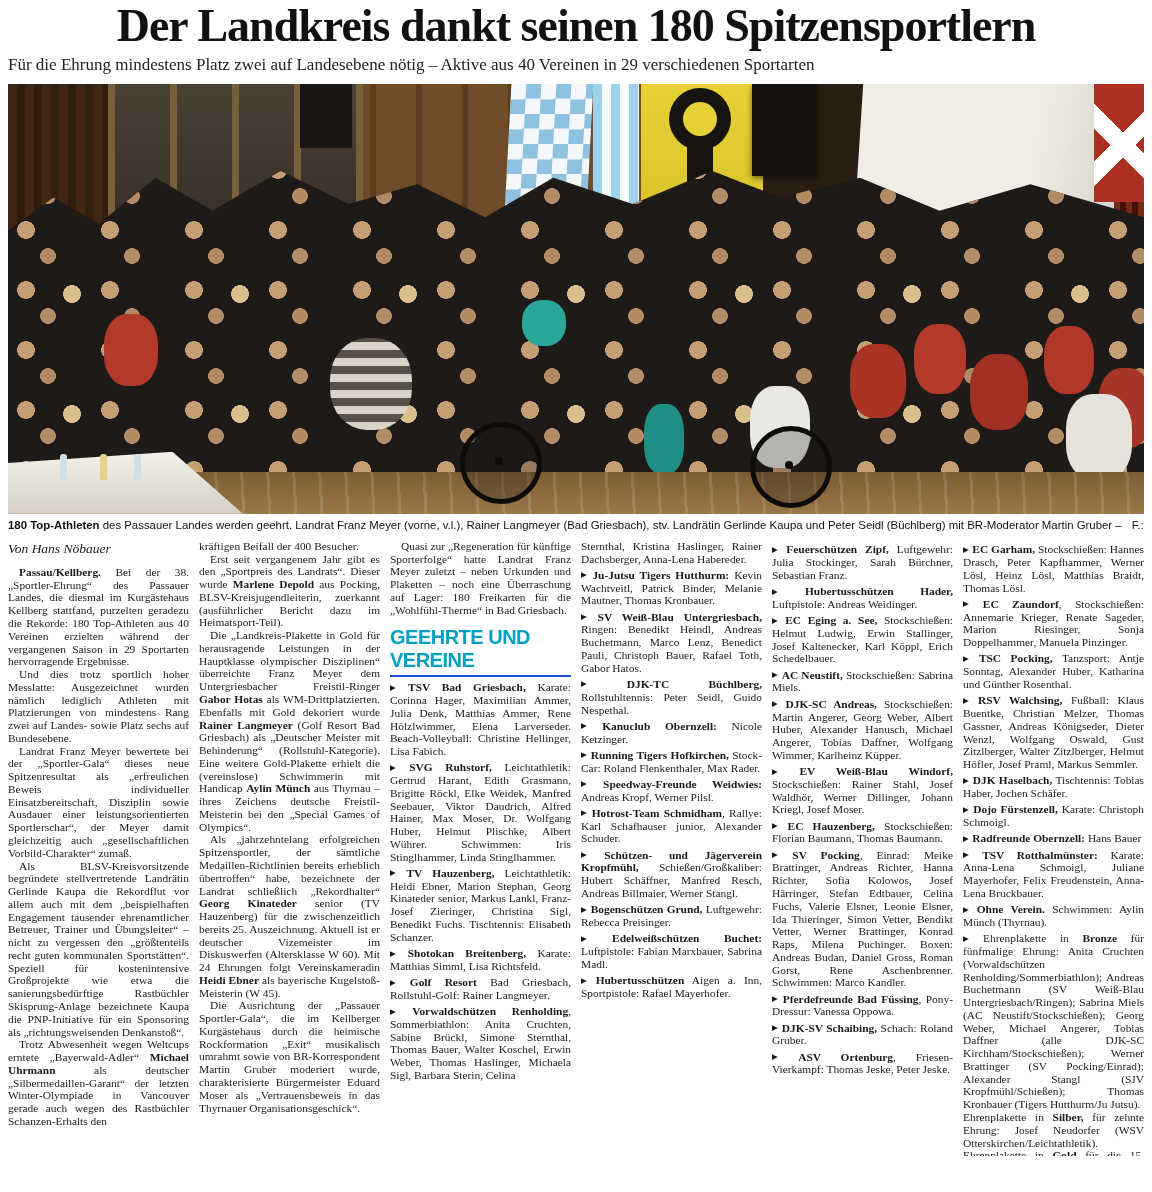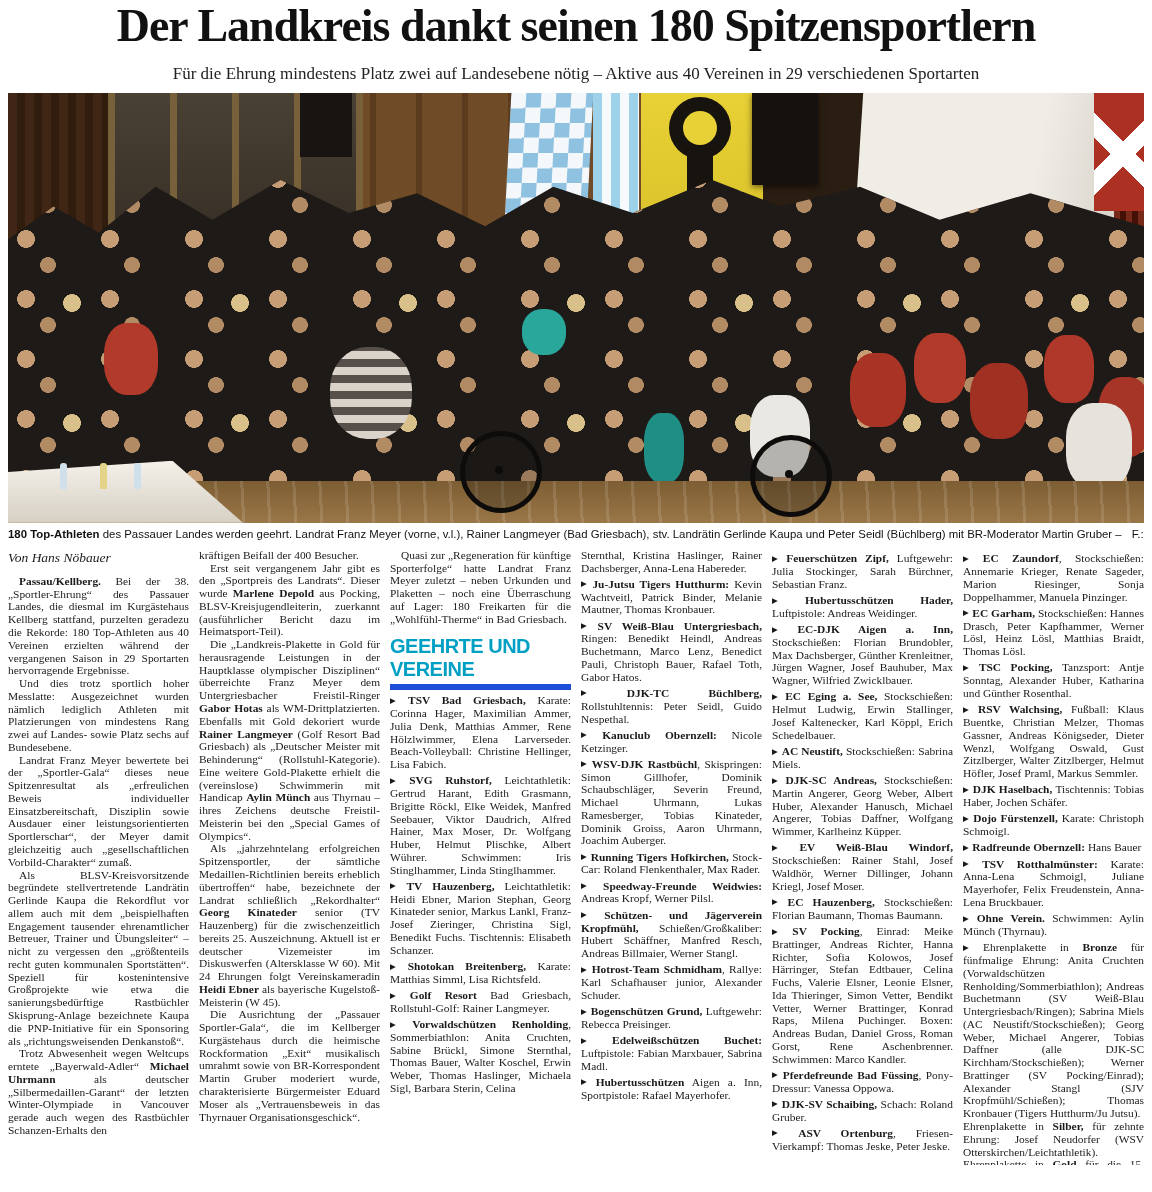--- a/index.html
+++ b/index.html
@@ -1,21 +1,21 @@
 <!DOCTYPE html>
 <html lang="de" style="--accent: #009fc4;"><head>
 <meta charset="utf-8">
 <style>
   html,body{margin:0;padding:0;background:#fff;}
   .page{width:1152px;height:1192px;background:#fff;color:#1a1a1a;overflow:hidden;
         font-family:"Liberation Serif",serif;box-sizing:border-box;padding:0 8px;}
   
   .headline{margin:0;padding-top:2px;text-align:center;font-family:"Liberation Serif",serif;
             font-weight:bold;font-size:46px;line-height:1.04;letter-spacing:-1px;color:#111;}
-  .subhead{text-align:center;font-size:17px;margin-top:14px;color:#222;}
+  .subhead{font-size:17px;margin-top:5px;color:#222;}
   
   .photo{position:relative;width:1136px;height:430px;margin:9px 0 0;overflow:hidden;background:#2a1d12;}
   .photo *{position:absolute;}
   .wall-left{left:0;top:0;width:62%;height:70%;
      background:repeating-linear-gradient(90deg,#6f4c27 0 40px,#5a3b1d 40px 46px);}
   .curtain-left{left:0;top:0;width:100px;height:64%;
      background:repeating-linear-gradient(90deg,#47291426 0 9px,#301d0e 9px 17px),#3f2615;}
   .hall-door{left:100px;top:0;width:255px;height:63%;
      background:repeating-linear-gradient(90deg,#77603a 0 7px,rgba(0,0,0,0) 7px 62px),
                 linear-gradient(#4a4135,#272018);}
@@ -84,21 +84,21 @@
   .cols{margin-top:9px;display:grid;grid-template-columns:repeat(6,1fr);column-gap:10px;
         height:616px;overflow:hidden;}
   .col{overflow:hidden;font-size:11.4px;line-height:1.12;text-align:justify;hyphens:auto;}
   .col p{margin:0;}
   .col .para{text-indent:11px;}
   .col .cont{text-indent:0;}
   .col .entry{margin-top:3.5px;}
   .byline{font-style:italic;font-size:13.5px;margin:1px 0 10px;text-align:left;}
   .sec-head{font-family:"Liberation Sans",sans-serif;font-weight:bold;font-size:20px;
             letter-spacing:-0.5px;color:var(--accent,#009fc4);margin:10px 0 4px;
-            padding-bottom:4px;border-bottom:6px solid #1d4ed8;text-align:left;}
+            padding-bottom:4px;border-bottom:2px solid #1d4ed8;text-align:left;}
   .marker{font-size:7.5px;vertical-align:1.5px;margin-right:2px;}
 </style>
 </head>
 <body>
 
 <div class="page">
   <header>
     <h1 class="headline">Der Landkreis dankt seinen 180 Spitzensportlern</h1>
     <div class="subhead">Für die Ehrung mindestens Platz zwei auf Landesebene nötig – Aktive aus 40 Vereinen in 29 verschiedenen Sportarten</div>
   </header>
@@ -179,46 +179,44 @@
         <p class="entry"><span class="marker">▶ </span><b>Shotokan Breitenberg,</b><span> Karate: Matthias Simml, Lisa Richtsfeld.</span></p>
         <p class="entry"><span class="marker">▶ </span><b>Golf Resort</b><span> Bad Griesbach, Rollstuhl-Golf: Rainer Langmeyer.</span></p>
         <p class="entry"><span class="marker">▶ </span><b>Vorwaldschützen Renholding</b><span>, Sommerbiathlon: Anita Cruchten, Sabine Brückl, Simone Sternthal, Thomas Bauer, Walter Koschel, Erwin Weber, Thomas Haslinger, Michaela Sigl, Barbara Sterin, Celina</span></p>
       </div>
       <div class="col">
         <p class="cont"><span>Sternthal, Kristina Haslinger, Rainer Dachsberger, Anna-Lena Habereder.</span></p>
         <p class="entry"><span class="marker">▶ </span><b>Ju-Jutsu Tigers Hutthurm:</b><span> Kevin Wachtveitl, Patrick Binder, Melanie Mautner, Thomas Kronbauer.</span></p>
         <p class="entry"><span class="marker">▶ </span><b>SV Weiß-Blau Untergriesbach,</b><span> Ringen: Benedikt Heindl, Andreas Buchetmann, Marco Lenz, Benedict Pauli, Christoph Bauer, Rafael Toth, Gabor Hatos.</span></p>
         <p class="entry"><span class="marker">▶ </span><b>DJK-TC Büchlberg,</b><span> Rollstuhltennis: Peter Seidl, Guido Nespethal.</span></p>
         <p class="entry"><span class="marker">▶ </span><b>Kanuclub Obernzell:</b><span> Nicole Ketzinger.</span></p>
-        <p class="entry"><span class="marker">▶ </span><b>WSV-DJK Rastbüchl</b><span>, Skispringen: Simon Gillhofer, Dominik Schaubschläger, Severin Freund, Michael Uhrmann, Lukas Ramesberger, Tobias Kinateder, Dominik Groiss, Aaron Uhrmann, Joachim Auberger.</span></p>
         <p class="entry"><span class="marker">▶ </span><b>Running Tigers Hofkirchen,</b><span> Stock-Car: Roland Flenkenthaler, Max Rader.</span></p>
         <p class="entry"><span class="marker">▶ </span><b>Speedway-Freunde Weidwies:</b><span> Andreas Kropf, Werner Pilsl.</span></p>
+        <p class="entry"><span class="marker">▶ </span><b>Hotrost-Team Schmidham</b><span>, Rallye: Karl Schafhauser junior, Alexander Schuder.</span></p>
         <p class="entry"><span class="marker">▶ </span><b>Schützen- und Jägerverein Kropfmühl,</b><span> Schießen/Großkaliber: Hubert Schäffner, Manfred Resch, Andreas Billmaier, Werner Stangl.</span></p>
-        <p class="entry"><span class="marker">▶ </span><b>Hotrost-Team Schmidham</b><span>, Rallye: Karl Schafhauser junior, Alexander Schuder.</span></p>
         <p class="entry"><span class="marker">▶ </span><b>Bogenschützen Grund,</b><span> Luftgewehr: Rebecca Preisinger.</span></p>
         <p class="entry"><span class="marker">▶ </span><b>Edelweißschützen Buchet:</b><span> Luftpistole: Fabian Marxbauer, Sabrina Madl.</span></p>
         <p class="entry"><span class="marker">▶ </span><b>Hubertusschützen</b><span> Aigen a. Inn, Sportpistole: Rafael Mayerhofer.</span></p>
       </div>
       <div class="col">
         <p class="entry"><span class="marker">▶ </span><b>Feuerschützen Zipf,</b><span> Luftgewehr: Julia Stockinger, Sarah Bürchner, Sebastian Franz.</span></p>
         <p class="entry"><span class="marker">▶ </span><b>Hubertusschützen Hader,</b><span> Luftpistole: Andreas Weidinger.</span></p>
-        <p class="entry"><span class="marker">▶ </span><b>EC-DJK Aigen a. Inn,</b><span> Stockschießen: Florian Brundobler, Max Dachsberger, Günther Krenleitner, Jürgen Wagner, Josef Bauhuber, Max Wagner, Wilfried Zwicklbauer.</span></p>
         <p class="entry"><span class="marker">▶ </span><b>EC Eging a. See,</b><span> Stockschießen: Helmut Ludwig, Erwin Stallinger, Josef Kaltenecker, Karl Köppl, Erich Schedelbauer.</span></p>
         <p class="entry"><span class="marker">▶ </span><b>AC Neustift,</b><span> Stockschießen: Sabrina Miels.</span></p>
         <p class="entry"><span class="marker">▶ </span><b>DJK-SC Andreas,</b><span> Stockschießen: Martin Angerer, Georg Weber, Albert Huber, Alexander Hanusch, Michael Angerer, Tobias Daffner, Wolfgang Wimmer, Karlheinz Küpper.</span></p>
         <p class="entry"><span class="marker">▶ </span><b>EV Weiß-Blau Windorf,</b><span> Stockschießen: Rainer Stahl, Josef Waldhör, Werner Dillinger, Johann Kriegl, Josef Moser.</span></p>
         <p class="entry"><span class="marker">▶ </span><b>EC Hauzenberg,</b><span> Stockschießen: Florian Baumann, Thomas Baumann.</span></p>
         <p class="entry"><span class="marker">▶ </span><b>SV Pocking</b><span>, Einrad: Meike Brattinger, Andreas Richter, Hanna Richter, Sofia Kolowos, Josef Härringer, Stefan Edtbauer, Celina Fuchs, Valerie Elsner, Leonie Elsner, Ida Thieringer, Simon Vetter, Bendikt Vetter, Werner Brattinger, Konrad Raps, Milena Puchinger. Boxen: Andreas Budan, Daniel Gross, Roman Gorst, Rene Aschenbrenner. Schwimmen: Marco Kandler.</span></p>
         <p class="entry"><span class="marker">▶ </span><b>Pferdefreunde Bad Füssing</b><span>, Pony-Dressur: Vanessa Oppowa.</span></p>
         <p class="entry"><span class="marker">▶ </span><b>DJK-SV Schaibing,</b><span> Schach: Roland Gruber.</span></p>
         <p class="entry"><span class="marker">▶ </span><b>ASV Ortenburg</b><span>, Friesen-Vierkampf: Thomas Jeske, Peter Jeske.</span></p>
       </div>
       <div class="col">
+        <p class="entry"><span class="marker">▶ </span><b>EC Garham,</b><span> Stockschießen: Hannes Drasch, Peter Kapfhammer, Werner Lösl, Heinz Lösl, Matthias Braidt, Thomas Lösl.</span></p>
         <p class="entry"><span class="marker">▶ </span><b>EC Zaundorf</b><span>, Stockschießen: Annemarie Krieger, Renate Sageder, Marion Riesinger, Sonja Doppelhammer, Manuela Pinzinger.</span></p>
-        <p class="entry"><span class="marker">▶ </span><b>EC Garham,</b><span> Stockschießen: Hannes Drasch, Peter Kapfhammer, Werner Lösl, Heinz Lösl, Matthias Braidt, Thomas Lösl.</span></p>
         <p class="entry"><span class="marker">▶ </span><b>TSC Pocking,</b><span> Tanzsport: Antje Sonntag, Alexander Huber, Katharina und Günther Rosenthal.</span></p>
         <p class="entry"><span class="marker">▶ </span><b>RSV Walchsing,</b><span> Fußball: Klaus Buentke, Christian Melzer, Thomas Gassner, Andreas Königseder, Dieter Wenzl, Wolfgang Oswald, Gust Zitzlberger, Walter Zitzlberger, Helmut Höfler, Josef Praml, Markus Semmler.</span></p>
         <p class="entry"><span class="marker">▶ </span><b>DJK Haselbach,</b><span> Tischtennis: Tobias Haber, Jochen Schäfer.</span></p>
         <p class="entry"><span class="marker">▶ </span><b>Dojo Fürstenzell,</b><span> Karate: Christoph Schmoigl.</span></p>
         <p class="entry"><span class="marker">▶ </span><b>Radfreunde Obernzell:</b><span> Hans Bauer</span></p>
         <p class="entry"><span class="marker">▶ </span><b>TSV Rotthalmünster:</b><span> Karate: Anna-Lena Schmoigl, Juliane Mayerhofer, Felix Freudenstein, Anna-Lena Bruckbauer.</span></p>
         <p class="entry"><span class="marker">▶ </span><b>Ohne Verein.</b><span> Schwimmen: Aylin Münch (Thyrnau).</span></p>
         <p class="entry"><span class="marker">▶ </span><span>Ehrenplakette in </span><b>Bronze</b><span> für fünfmalige Ehrung: Anita Cruchten (Vorwaldschützen Renholding/Sommerbiathlon); Andreas Buchetmann (SV Weiß-Blau Untergriesbach/Ringen); Sabrina Miels (AC Neustift/Stockschießen); Georg Weber, Michael Angerer, Tobias Daffner (alle DJK-SC Kirchham/Stockschießen); Werner Brattinger (SV Pocking/Einrad); Alexander Stangl (SJV Kropfmühl/Schießen); Thomas Kronbauer (Tigers Hutthurm/Ju Jutsu).</span></p>
         <p class="cont"><span>Ehrenplakette in </span><b>Silber,</b><span> für zehnte Ehrung: Josef Neudorfer (WSV Otterskirchen/Leichtathletik).</span></p>
         <p class="cont"><span>Ehrenplakette in </span><b>Gold</b><span> für die 15. Ehrung: Peter Seidl (DJK-TC Büchlberg/Rollstuhltennis).</span></p>

